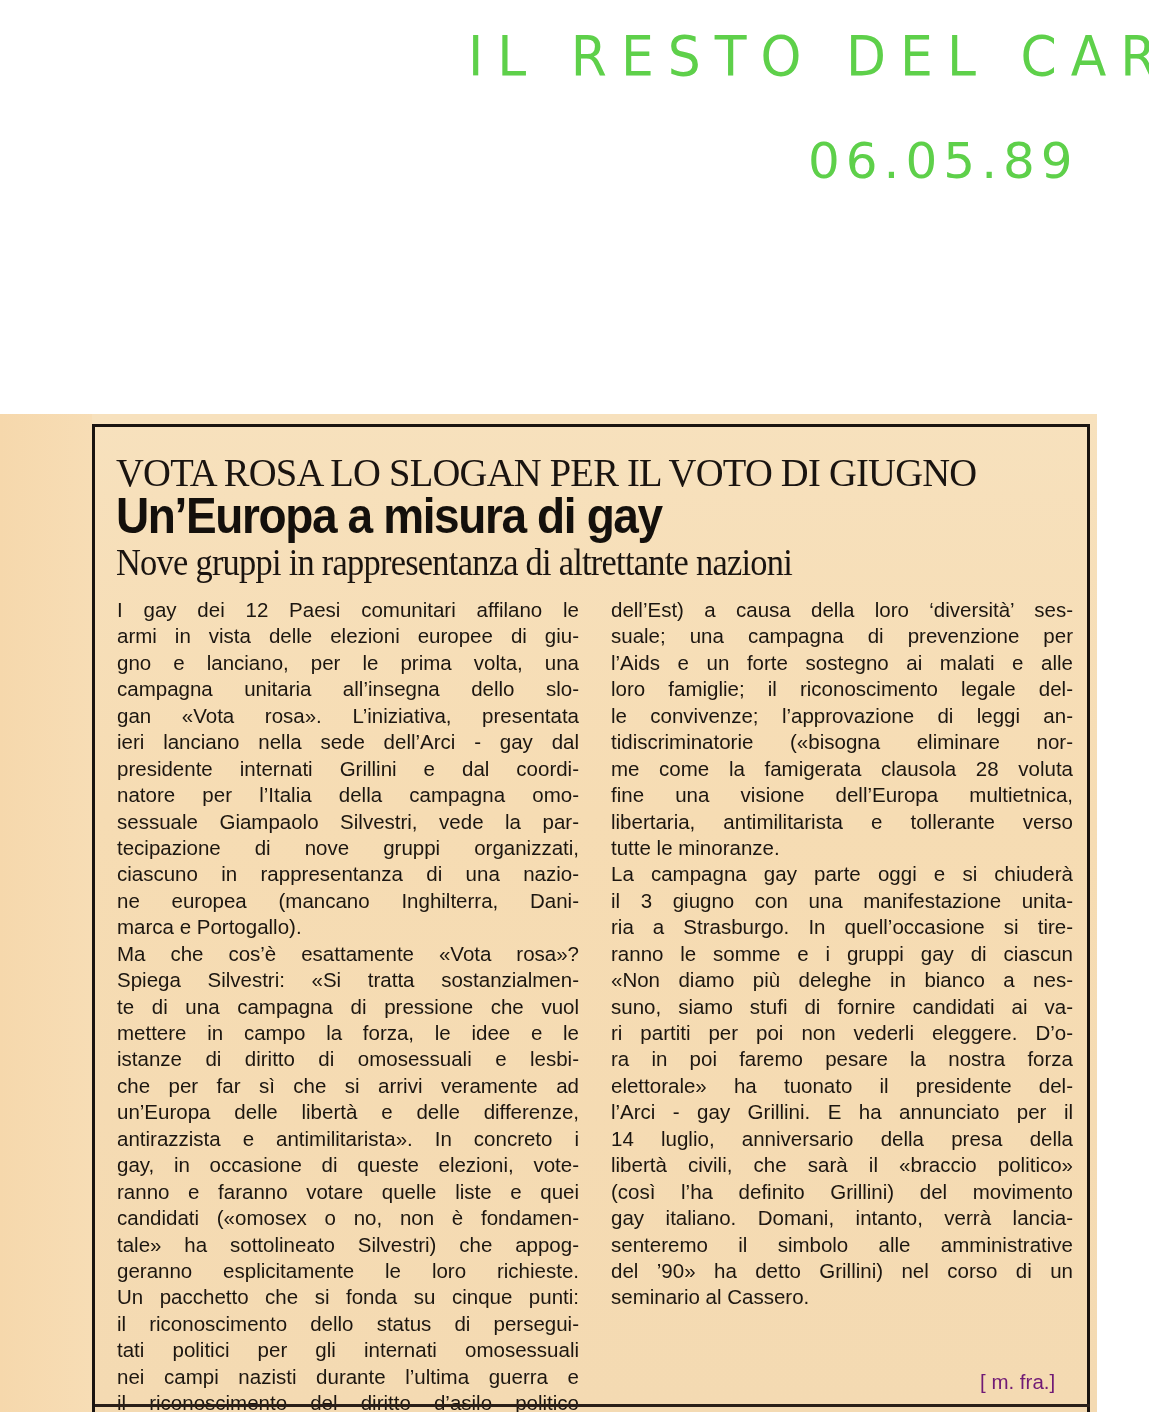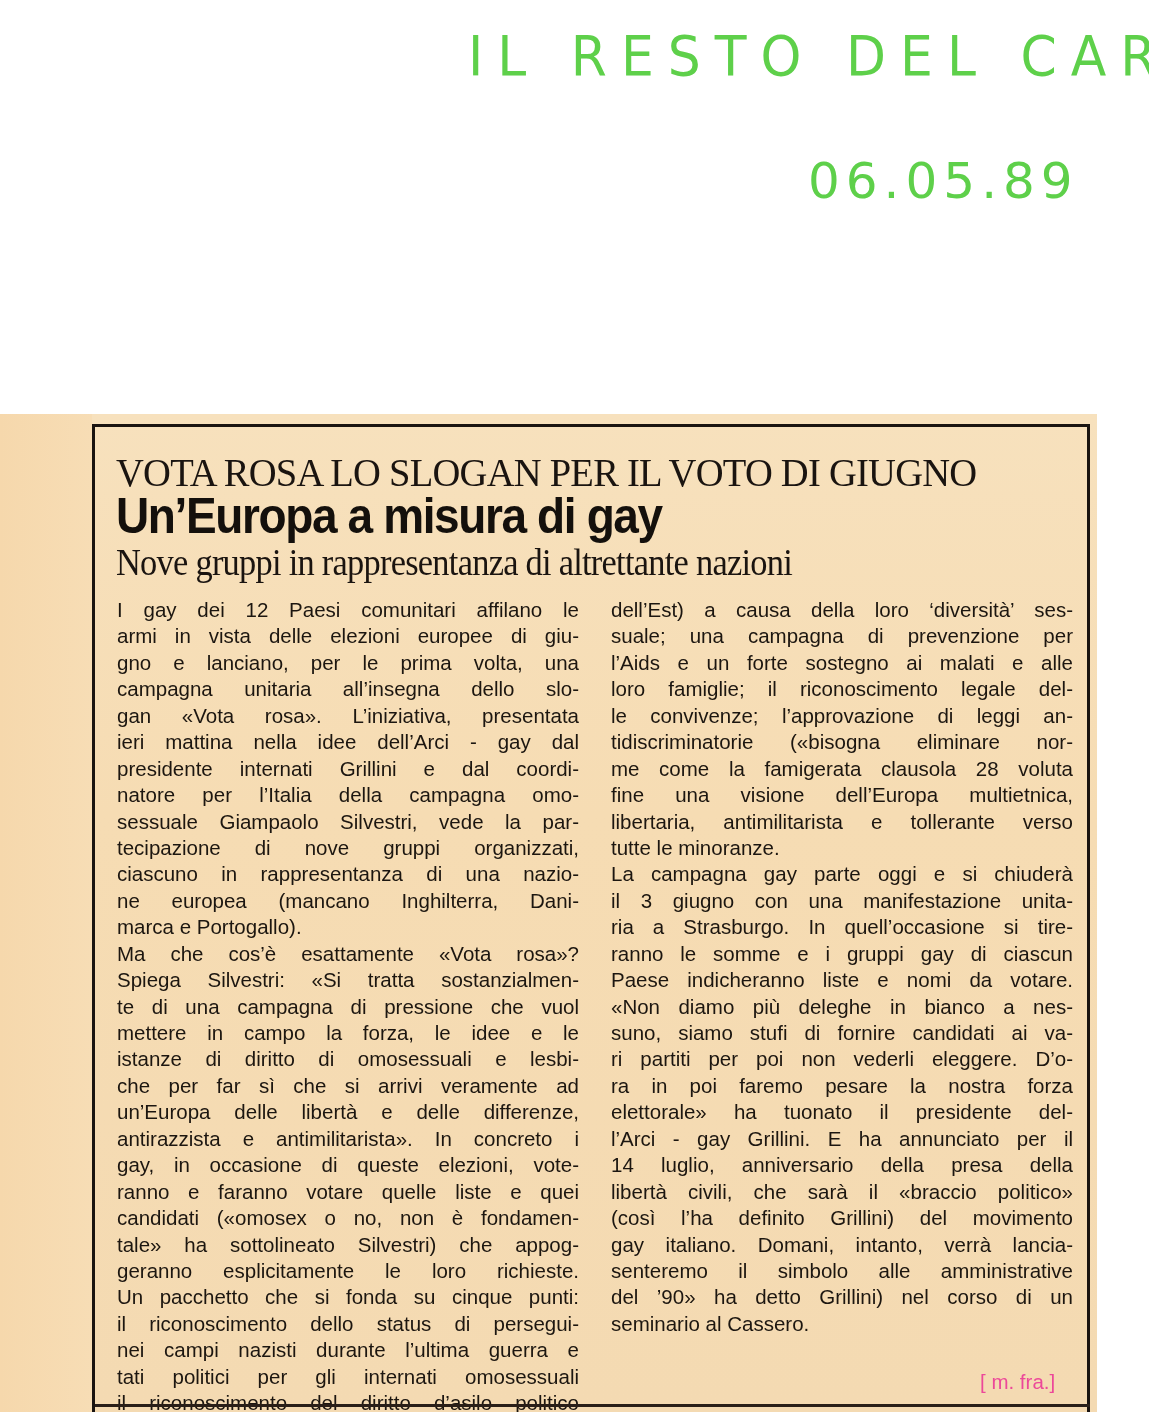--- a/index.html
+++ b/index.html
@@ -24,21 +24,21 @@
     }
     .hw-paper {
       left: 468px;
       top: 26px;
       font-size: 52px;
       letter-spacing: 14px;
       transform: scaleY(1.05);
     }
     .hw-date {
       left: 808px;
-      top: 152px;
+      top: 132px;
       font-size: 50px;
       letter-spacing: 6px;
     }
     .clipping {
       position: absolute;
       left: 0;
       top: 414px;
       width: 1097px;
       height: 998px;
       background: linear-gradient(180deg, #f7e1bd 0%, #f6dcb3 40%, #f4dab2 100%);
@@ -125,21 +125,21 @@
     }
     .line.last {
       text-align-last: left;
     }
     .signature {
       position: absolute;
       left: 980px;
       top: 1370px;
       font-family: "Liberation Sans", sans-serif;
       font-size: 20.5px;
-      color: #ec4899;
+      color: #701a75;
       white-space: nowrap;
     }
     .ghost {
       position: absolute;
       color: rgba(120, 95, 70, 0.16);
       font-family: "Liberation Serif", serif;
       white-space: nowrap;
       pointer-events: none;
     }
   </style>
@@ -158,21 +158,21 @@
 <div class="kicker">VOTA ROSA LO SLOGAN PER IL VOTO DI GIUGNO</div>
 <div class="headline">Un’Europa a misura di gay</div>
 <div class="subhead">Nove gruppi in rappresentanza di altrettante nazioni</div>
 
 <div class="column col-left" id="col0">
     <span class="line">I gay dei 12 Paesi comunitari affilano le</span>
     <span class="line">armi in vista delle elezioni europee di giu-</span>
     <span class="line">gno e lanciano, per le prima volta, una</span>
     <span class="line">campagna unitaria all’insegna dello slo-</span>
     <span class="line">gan «Vota rosa». L’iniziativa, presentata</span>
-    <span class="line">ieri mattina nella idee dell’Arci - gay dal</span>
+    <span class="line">ieri lanciano nella sede dell’Arci - gay dal</span>
     <span class="line">presidente internati Grillini e dal coordi-</span>
     <span class="line">natore per l’Italia della campagna omo-</span>
     <span class="line">sessuale Giampaolo Silvestri, vede la par-</span>
     <span class="line">tecipazione di nove gruppi organizzati,</span>
     <span class="line">ciascuno in rappresentanza di una nazio-</span>
     <span class="line">ne europea (mancano Inghilterra, Dani-</span>
     <span class="line last">marca e Portogallo).</span>
     <span class="line">Ma che cos’è esattamente «Vota rosa»?</span>
     <span class="line">Spiega Silvestri: «Si tratta sostanzialmen-</span>
     <span class="line">te di una campagna di pressione che vuol</span>
@@ -181,40 +181,39 @@
     <span class="line">che per far sì che si arrivi veramente ad</span>
     <span class="line">un’Europa delle libertà e delle differenze,</span>
     <span class="line">antirazzista e antimilitarista». In concreto i</span>
     <span class="line">gay, in occasione di queste elezioni, vote-</span>
     <span class="line">ranno e faranno votare quelle liste e quei</span>
     <span class="line">candidati («omosex o no, non è fondamen-</span>
     <span class="line">tale» ha sottolineato Silvestri) che appog-</span>
     <span class="line">geranno esplicitamente le loro richieste.</span>
     <span class="line">Un pacchetto che si fonda su cinque punti:</span>
     <span class="line">il riconoscimento dello status di persegui-</span>
+    <span class="line">tati politici per gli internati omosessuali</span>
     <span class="line">nei campi nazisti durante l’ultima guerra e</span>
-    <span class="line">tati politici per gli internati omosessuali</span>
     <span class="line">il riconoscimento del diritto d’asilo politico</span>
   </div>
 <div class="column col-right" id="col1">
     <span class="line">dell’Est) a causa della loro ‘diversità’ ses-</span>
     <span class="line">suale; una campagna di prevenzione per</span>
     <span class="line">l’Aids e un forte sostegno ai malati e alle</span>
     <span class="line">loro famiglie; il riconoscimento legale del-</span>
     <span class="line">le convivenze; l’approvazione di leggi an-</span>
     <span class="line">tidiscriminatorie («bisogna eliminare nor-</span>
     <span class="line">me come la famigerata clausola 28 voluta</span>
     <span class="line">fine una visione dell’Europa multietnica,</span>
     <span class="line">libertaria, antimilitarista e tollerante verso</span>
     <span class="line last">tutte le minoranze.</span>
     <span class="line">La campagna gay parte oggi e si chiuderà</span>
     <span class="line">il 3 giugno con una manifestazione unita-</span>
     <span class="line">ria a Strasburgo. In quell’occasione si tire-</span>
     <span class="line">ranno le somme e i gruppi gay di ciascun</span>
-    <span class="line">Paese indicheranno liste e nomi da votare.</span>
     <span class="line">«Non diamo più deleghe in bianco a nes-</span>
     <span class="line">suno, siamo stufi di fornire candidati ai va-</span>
     <span class="line">ri partiti per poi non vederli eleggere. D’o-</span>
     <span class="line">ra in poi faremo pesare la nostra forza</span>
     <span class="line">elettorale» ha tuonato il presidente del-</span>
     <span class="line">l’Arci - gay Grillini. E ha annunciato per il</span>
     <span class="line">14 luglio, anniversario della presa della</span>
     <span class="line">libertà civili, che sarà il «braccio politico»</span>
     <span class="line">(così l’ha definito Grillini) del movimento</span>
     <span class="line">gay italiano. Domani, intanto, verrà lancia-</span>

